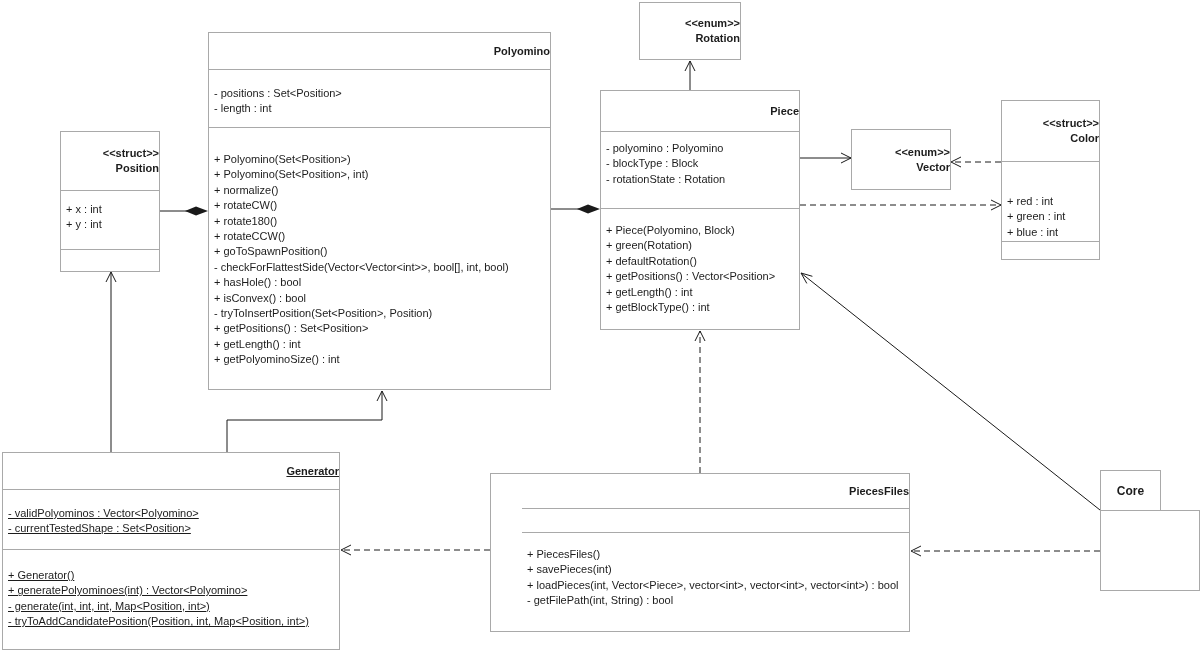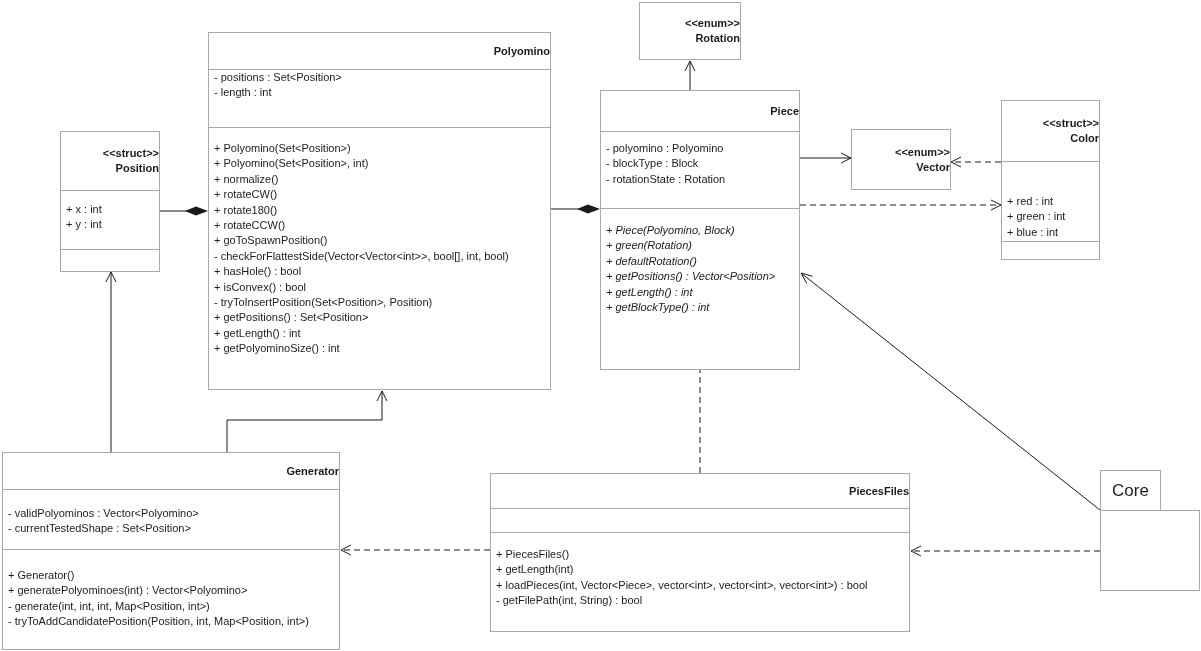--- a/index.html
+++ b/index.html
@@ -19,21 +19,21 @@
   }
   .cmp {
     border-top:1px solid #a9a9a9; box-sizing:border-box;
     font-size:11px; line-height:15.4px; padding-left:5px;
     white-space:nowrap; overflow:hidden; flex:0 0 auto;
   }
   .cmp.grow { flex:1 1 auto; }
   .row { height:15.4px; }
   .tab { position:absolute; background:#ffffff; border:1px solid #a9a9a9;
     border-bottom:none; box-sizing:border-box; display:flex; align-items:center;
-    justify-content:center; font-weight:normal; font-size:17px; }
+    justify-content:center; font-weight:bold; font-size:12px; }
   .bodybox { position:absolute; background:#ffffff; border:1px solid #a9a9a9; box-sizing:border-box; }
 </style>
 </head>
 <body>
 
 <div class="stage">
 
   <svg class="wires" viewBox="0 0 1201 651" fill="none" stroke="#1a1a1a" stroke-width="1">
     
     <g>
@@ -94,25 +94,25 @@
     <g>
       <path d="M1100 551 L911 551" stroke-dasharray="6,4"></path>
       <path d="M911 551 L921 546 M911 551 L921 556"></path>
     </g>
   </svg>
 
   <div class="cls" style="left:208px; top:32px; width:343px; height:358px;">
     <div class="hdr" style="height:36px;">
       <span>Polyomino</span>
     </div>
-    <div class="cmp" style="height:58px; ">
+    <div class="cmp" style="height:58px; padding-top:16px;">
       <div class="row">- positions : Set&lt;Position&gt;</div>
       <div class="row">- length : int</div>
     </div>
-    <div class="cmp grow" style="padding-top:13px;">
+    <div class="cmp grow" style="padding-top:24px;">
       <div class="row">+ Polyomino(Set&lt;Position&gt;)</div>
       <div class="row">+ Polyomino(Set&lt;Position&gt;, int)</div>
       <div class="row">+ normalize()</div>
       <div class="row">+ rotateCW()</div>
       <div class="row">+ rotate180()</div>
       <div class="row">+ rotateCCW()</div>
       <div class="row">+ goToSpawnPosition()</div>
       <div class="row">- checkForFlattestSide(Vector&lt;Vector&lt;int&gt;&gt;, bool[], int, bool)</div>
       <div class="row">+ hasHole() : bool</div>
       <div class="row">+ isConvex() : bool</div>
@@ -123,30 +123,30 @@
     </div>
   </div>
 
   <div class="cls" style="left:639px; top:2px; width:102px; height:58px;">
     <div class="hdr" style="flex:1;">
       <span>&lt;&lt;enum&gt;&gt;</span>
       <span>Rotation</span>
     </div>
   </div>
 
-  <div class="cls" style="left:600px; top:90px; width:200px; height:280px;">
+  <div class="cls" style="left:600px; top:90px; width:200px; height:240px;">
     <div class="hdr" style="height:40px;">
       <span>Piece</span>
     </div>
     <div class="cmp" style="height:77px; padding-top:9px;">
       <div class="row">- polyomino : Polyomino</div>
       <div class="row">- blockType : Block</div>
       <div class="row">- rotationState : Rotation</div>
     </div>
-    <div class="cmp grow" style="padding-top:14px;font-style:italic;">
+    <div class="cmp grow" style="padding-top:14px;">
       <div class="row">+ Piece(Polyomino, Block)</div>
       <div class="row">+ green(Rotation)</div>
       <div class="row">+ defaultRotation()</div>
       <div class="row">+ getPositions() : Vector&lt;Position&gt;</div>
       <div class="row">+ getLength() : int</div>
       <div class="row">+ getBlockType() : int</div>
     </div>
   </div>
 
   <div class="cls" style="left:851px; top:129px; width:100px; height:61px;">
@@ -174,44 +174,44 @@
       <span>&lt;&lt;struct&gt;&gt;</span>
       <span>Position</span>
     </div>
     <div class="cmp" style="height:59px; padding-top:11px;">
       <div class="row">+ x : int</div>
       <div class="row">+ y : int</div>
     </div>
     <div class="cmp grow"></div>
   </div>
 
-  <div class="cls" style="left:2px; top:452px; width:338px; height:198px;">
+  <div class="cls" style="left:2px; top:452px; width:338px; height:198px;text-decoration:underline;">
     <div class="hdr" style="height:36px;">
       <span>Generator</span>
     </div>
     <div class="cmp" style="height:60px; padding-top:16px;">
       <div class="row">- validPolyominos : Vector&lt;Polyomino&gt;</div>
       <div class="row">- currentTestedShape : Set&lt;Position&gt;</div>
     </div>
     <div class="cmp grow" style="padding-top:18px;">
       <div class="row">+ Generator()</div>
       <div class="row">+ generatePolyominoes(int) : Vector&lt;Polyomino&gt;</div>
       <div class="row">- generate(int, int, int, Map&lt;Position, int&gt;)</div>
       <div class="row">- tryToAddCandidatePosition(Position, int, Map&lt;Position, int&gt;)</div>
     </div>
   </div>
 
-  <div class="cls" style="left:490px; top:473px; width:420px; height:159px;">
+  <div class="cls" style="left:490px; top:473px; width:420px; height:159px;padding-left:31px;">
     <div class="hdr" style="height:34px;">
       <span>PiecesFiles</span>
     </div>
     <div class="cmp" style="height:24px;"></div>
     <div class="cmp grow" style="padding-top:14px;">
       <div class="row">+ PiecesFiles()</div>
-      <div class="row">+ getLength(int)</div>
+      <div class="row">+ savePieces(int)</div>
       <div class="row">+ loadPieces(int, Vector&lt;Piece&gt;, vector&lt;int&gt;, vector&lt;int&gt;, vector&lt;int&gt;) : bool</div>
       <div class="row">- getFilePath(int, String) : bool</div>
     </div>
   </div>
 
   <div class="tab" style="left:1100px; top:470px; width:61px; height:41px;">
     <span>Core</span>
   </div>
   <div class="bodybox" style="left:1100px; top:510px; width:100px; height:81px;"></div>
 

